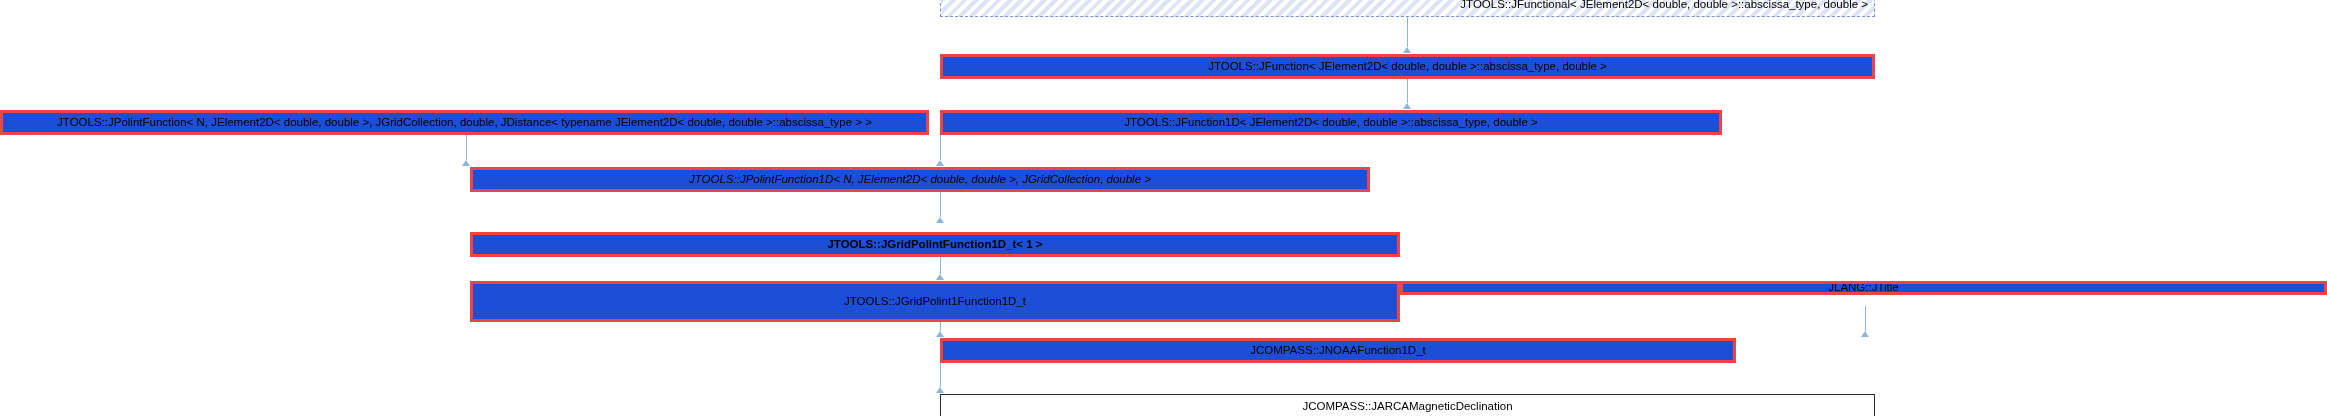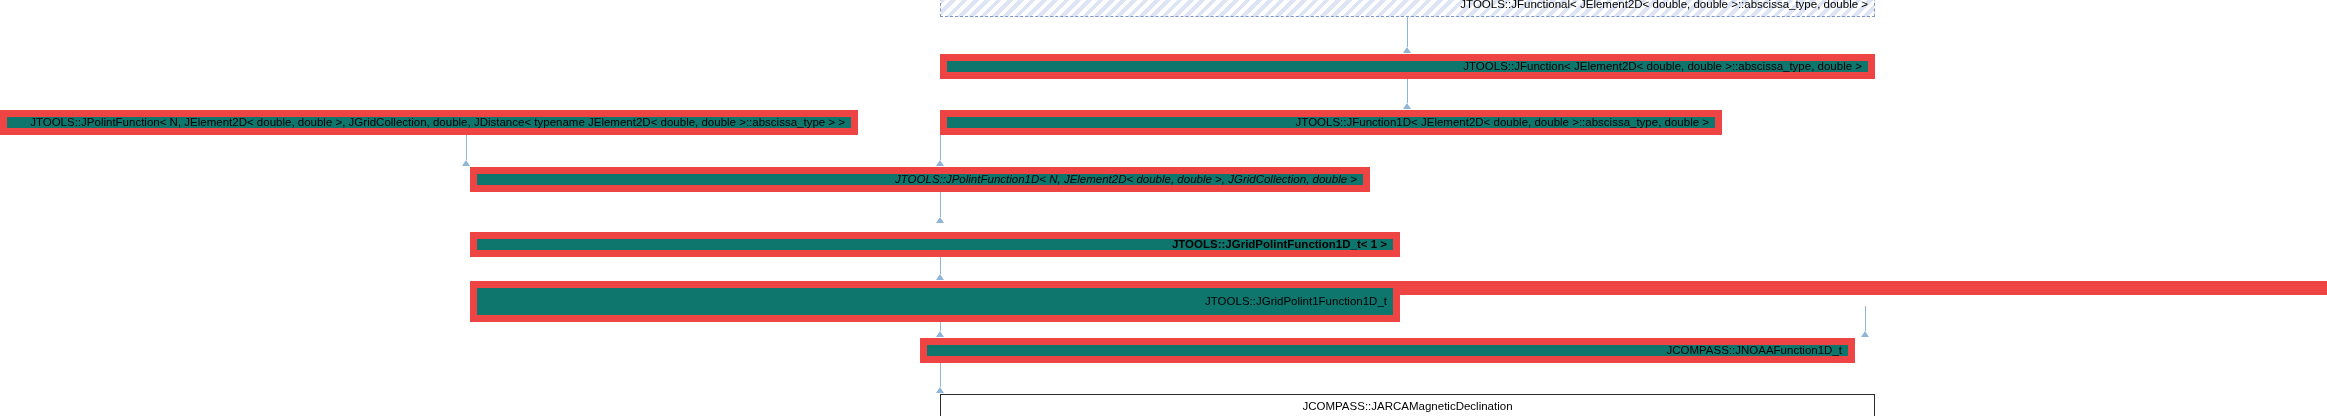--- a/index.html
+++ b/index.html
@@ -25,23 +25,22 @@
     align-items: center;
     justify-content: center;
     font-size: 11.5px;
     line-height: 1;
     color: #000000;
     white-space: nowrap;
     overflow: hidden;
   }
   
   .node.cls {
-    background: #0f766e;
-    border: 7px solid #ef4444;
-    justify-content: flex-end;
+    background: #1d4ed8;
+    border: 3px solid #ef4444;
   }
   
   .node.abstract {
     border: 1px dashed #8194c8;
     background-color: #f3f5fb;
     background-image: repeating-linear-gradient(
        -45deg,
        #ffffff 0px,
        #ffffff 4px,
        #dde4f3 4px,
@@ -108,21 +107,21 @@
   <div class="arrow" style="left:936px; top:387px;"></div>
 
   <div class="node abstract" style="left:940px; top:-8px; width:935px; height:25px; justify-content:flex-end;">
     <span class="label">JTOOLS::JFunctional&lt; JElement2D&lt; double, double &gt;::abscissa_type, double &gt;</span>
   </div>
 
   <div class="node cls" style="left:940px; top:54px; width:935px; height:25px;">
     <span class="label">JTOOLS::JFunction&lt; JElement2D&lt; double, double &gt;::abscissa_type, double &gt;</span>
   </div>
 
-  <div class="node cls" style="left:0px; top:110px; width:858px; height:25px;">
+  <div class="node cls" style="left:0px; top:110px; width:929px; height:25px;">
     <span class="label">JTOOLS::JPolintFunction&lt; N, JElement2D&lt; double, double &gt;, JGridCollection, double, JDistance&lt; typename JElement2D&lt; double, double &gt;::abscissa_type &gt; &gt;</span>
   </div>
 
   <div class="node cls" style="left:940px; top:110px; width:782px; height:25px;">
     <span class="label">JTOOLS::JFunction1D&lt; JElement2D&lt; double, double &gt;::abscissa_type, double &gt;</span>
   </div>
 
   <div class="node cls" style="left:470px; top:167px; width:900px; height:25px;font-style:italic;">
     <span class="label">JTOOLS::JPolintFunction1D&lt; N, JElement2D&lt; double, double &gt;, JGridCollection, double &gt;</span>
   </div>
@@ -132,21 +131,21 @@
   </div>
 
   <div class="node cls" style="left:470px; top:281px; width:930px; height:41px;">
     <span class="label">JTOOLS::JGridPolint1Function1D_t</span>
   </div>
 
   <div class="node cls" style="left:1400px; top:281px; width:927px; height:14px;">
     <span class="label">JLANG::JTitle</span>
   </div>
 
-  <div class="node cls" style="left:920px; top:338px; width:935px; height:25px;">
+  <div class="node cls" style="left:940px; top:338px; width:796px; height:25px;">
     <span class="label">JCOMPASS::JNOAAFunction1D_t</span>
   </div>
 
   <div class="node current" style="left:940px; top:394px; width:935px; height:25px;">
     <span class="label">JCOMPASS::JARCAMagneticDeclination</span>
   </div>
 
 </div>
 
 </body></html>

